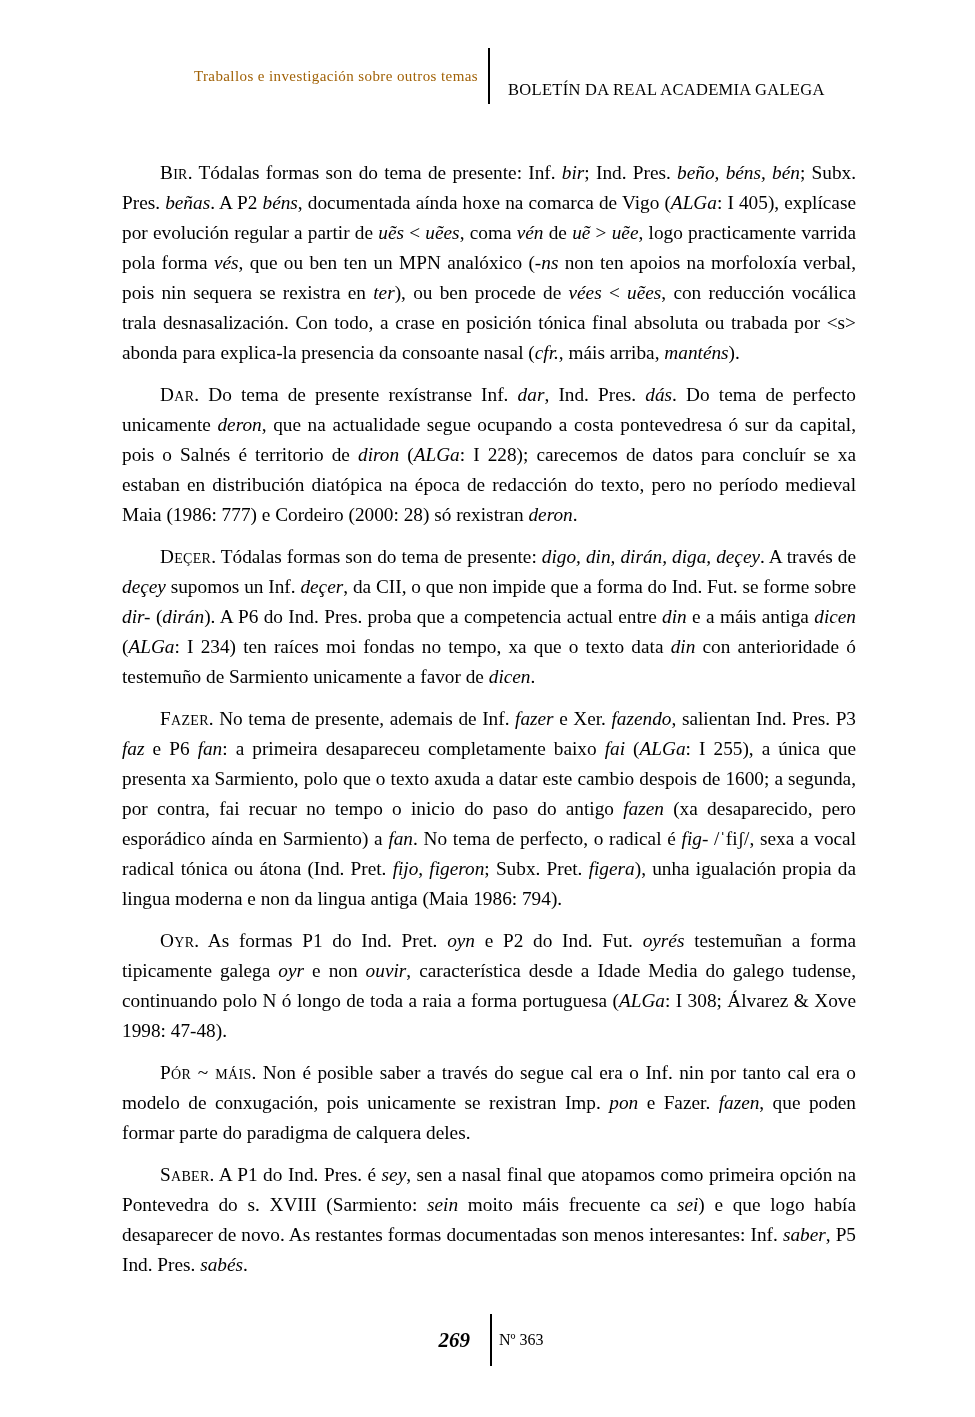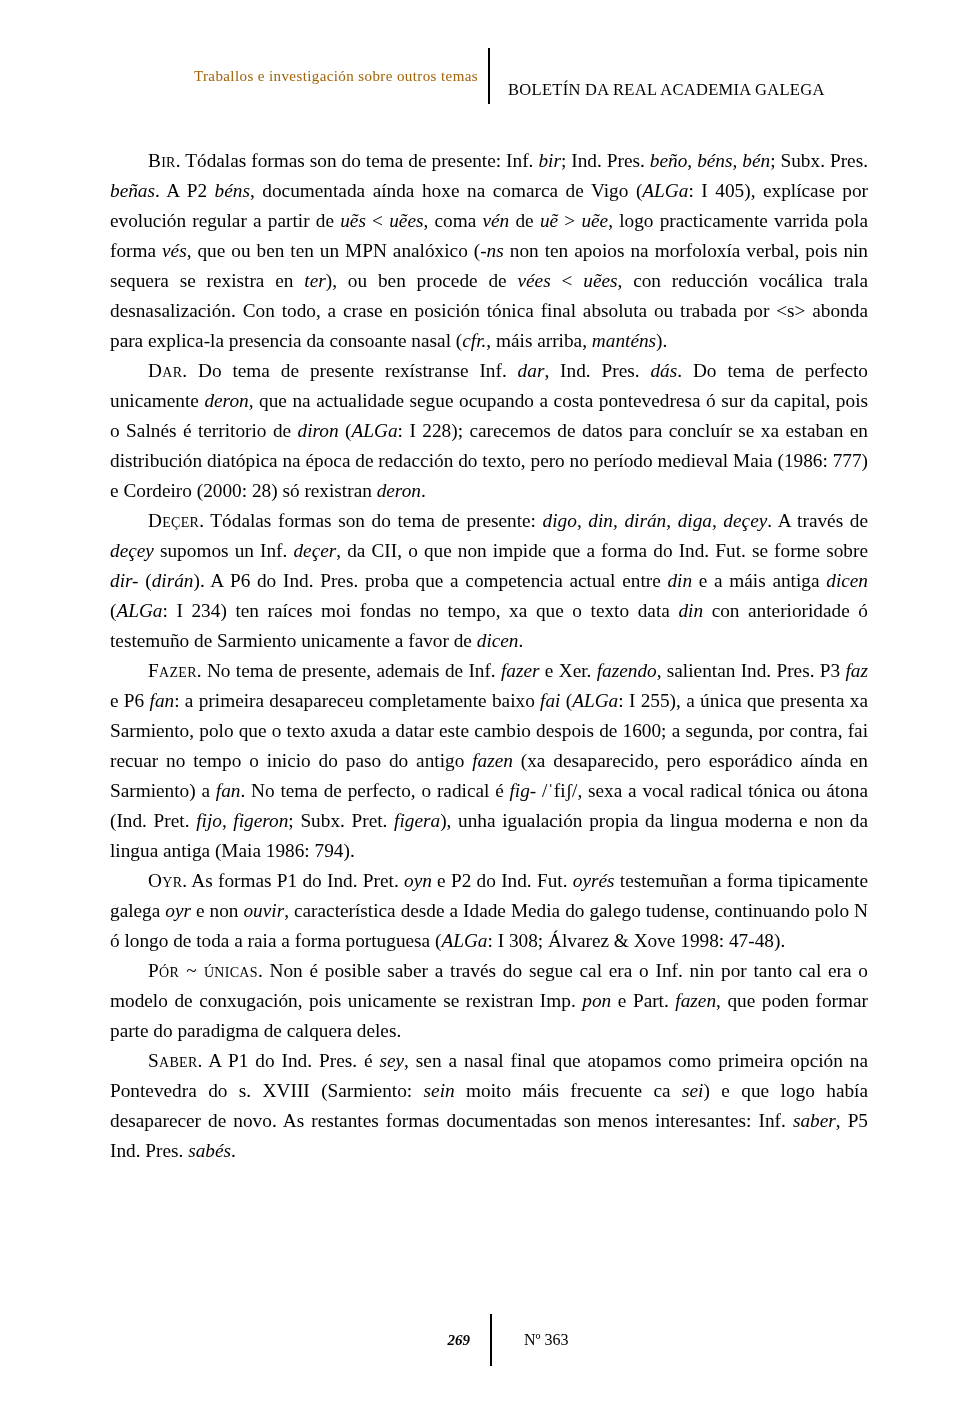--- a/index.html
+++ b/index.html
@@ -48,69 +48,69 @@
     top: 146px;
     left: 110px;
     width: 758px;
     font-size: 19.3px;
     line-height: 30px;
     text-align: justify;
     hyphens: none;
   }
   .body-text p {
     text-indent: 38px;
-    margin: 0;
+    margin: 12px;
   }
   .seg-sc { font-variant: small-caps; letter-spacing: 0.3px; }
   .seg-i  { font-style: italic; }
   
   .footer {
     position: absolute;
     top: 1312px; left: 0;
     width: 975px; height: 56px;
     display: flex;
     align-items: center;
   }
   .footer-page {
     width: 470px;
     text-align: right;
     font-weight: bold;
     font-style: italic;
-    font-size: 15px;
+    font-size: 21px;
   }
   .footer-divider {
     width: 2px;
     height: 52px;
     background: #000;
     margin-left: 20px;
     flex: 0 0 auto;
   }
   .footer-issue {
-    padding-left: 32px;
+    padding-left: 7px;
     font-size: 16px;
   }
 </style>
 </head>
 <body>
 
 <div class="page">
 
   <div class="header">
     <div class="header-left">Traballos e investigación sobre outros temas</div>
     <div class="header-divider"></div>
     <div class="header-right">BOLETÍN DA REAL ACADEMIA GALEGA</div>
   </div>
 
   <div class="body-text">
       <p><span class="seg-sc">Bir</span><span>. Tódalas formas son do tema de presente: Inf. </span><span class="seg-i">bir</span><span>; Ind. Pres. </span><span class="seg-i">beño, béns, bén</span><span>; Subx. Pres. </span><span class="seg-i">beñas</span><span>. A P2 </span><span class="seg-i">béns</span><span>, documentada aínda hoxe na comarca de Vigo (</span><span class="seg-i">ALGa</span><span>: I 405), explícase por evolución regular a partir de </span><span class="seg-i">uẽs</span><span> &lt; </span><span class="seg-i">uẽes</span><span>, coma </span><span class="seg-i">vén</span><span> de </span><span class="seg-i">uẽ</span><span> &gt; </span><span class="seg-i">uẽe</span><span>, logo practicamente varrida pola forma </span><span class="seg-i">vés</span><span>, que ou ben ten un MPN analóxico (</span><span class="seg-i">-ns</span><span> non ten apoios na morfoloxía verbal, pois nin sequera se rexistra en </span><span class="seg-i">ter</span><span>), ou ben procede de </span><span class="seg-i">vées</span><span> &lt; </span><span class="seg-i">uẽes</span><span>, con reducción vocálica trala desnasalización. Con todo, a crase en posición tónica final absoluta ou trabada por &lt;s&gt; abonda para explica-la presencia da consoante nasal (</span><span class="seg-i">cfr.</span><span>, máis arriba, </span><span class="seg-i">manténs</span><span>).</span></p>
       <p><span class="seg-sc">Dar</span><span>. Do tema de presente rexístranse Inf. </span><span class="seg-i">dar</span><span>, Ind. Pres. </span><span class="seg-i">dás</span><span>. Do tema de perfecto unicamente </span><span class="seg-i">deron</span><span>, que na actualidade segue ocupando a costa pontevedresa ó sur da capital, pois o Salnés é territorio de </span><span class="seg-i">diron</span><span> (</span><span class="seg-i">ALGa</span><span>: I 228); carecemos de datos para concluír se xa estaban en distribución diatópica na época de redacción do texto, pero no período medieval Maia (1986: 777) e Cordeiro (2000: 28) só rexistran </span><span class="seg-i">deron</span><span>.</span></p>
       <p><span class="seg-sc">Deçer</span><span>. Tódalas formas son do tema de presente: </span><span class="seg-i">digo, din, dirán, diga, deçey</span><span>. A través de </span><span class="seg-i">deçey</span><span> supomos un Inf. </span><span class="seg-i">deçer</span><span>, da CII, o que non impide que a forma do Ind. Fut. se forme sobre </span><span class="seg-i">dir-</span><span> (</span><span class="seg-i">dirán</span><span>). A P6 do Ind. Pres. proba que a competencia actual entre </span><span class="seg-i">din</span><span> e a máis antiga </span><span class="seg-i">dicen</span><span> (</span><span class="seg-i">ALGa</span><span>: I 234) ten raíces moi fondas no tempo, xa que o texto data </span><span class="seg-i">din</span><span> con anterioridade ó testemuño de Sarmiento unicamente a favor de </span><span class="seg-i">dicen</span><span>.</span></p>
       <p><span class="seg-sc">Fazer</span><span>. No tema de presente, ademais de Inf. </span><span class="seg-i">fazer</span><span> e Xer. </span><span class="seg-i">fazendo</span><span>, salientan Ind. Pres. P3 </span><span class="seg-i">faz</span><span> e P6 </span><span class="seg-i">fan</span><span>: a primeira desapareceu completamente baixo </span><span class="seg-i">fai</span><span> (</span><span class="seg-i">ALGa</span><span>: I 255), a única que presenta xa Sarmiento, polo que o texto axuda a datar este cambio despois de 1600; a segunda, por contra, fai recuar no tempo o inicio do paso do antigo </span><span class="seg-i">fazen</span><span> (xa desaparecido, pero esporádico aínda en Sarmiento) a </span><span class="seg-i">fan</span><span>. No tema de perfecto, o radical é </span><span class="seg-i">fig-</span><span> /ˈfiʃ/, sexa a vocal radical tónica ou átona (Ind. Pret. </span><span class="seg-i">fijo, figeron</span><span>; Subx. Pret. </span><span class="seg-i">figera</span><span>), unha igualación propia da lingua moderna e non da lingua antiga (Maia 1986: 794).</span></p>
       <p><span class="seg-sc">Oyr</span><span>. As formas P1 do Ind. Pret. </span><span class="seg-i">oyn</span><span> e P2 do Ind. Fut. </span><span class="seg-i">oyrés</span><span> testemuñan a forma tipicamente galega </span><span class="seg-i">oyr</span><span> e non </span><span class="seg-i">ouvir</span><span>, característica desde a Idade Media do galego tudense, continuando polo N ó longo de toda a raia a forma portuguesa (</span><span class="seg-i">ALGa</span><span>: I 308; Álvarez &amp; Xove 1998: 47-48).</span></p>
-      <p><span class="seg-sc">Pór ~ únicas</span><span>. Non é posible saber a través do segue cal era o Inf. nin por tanto cal era o modelo de conxugación, pois unicamente se rexistran Imp. </span><span class="seg-i">pon</span><span> e Part. </span><span class="seg-i">fazen</span><span>, que poden formar parte do paradigma de calquera deles.</span></p>
+      <p><span class="seg-sc">Pór ~ máis</span><span>. Non é posible saber a través do segue cal era o Inf. nin por tanto cal era o modelo de conxugación, pois unicamente se rexistran Imp. </span><span class="seg-i">pon</span><span> e Fazer. </span><span class="seg-i">fazen</span><span>, que poden formar parte do paradigma de calquera deles.</span></p>
       <p><span class="seg-sc">Saber</span><span>. A P1 do Ind. Pres. é </span><span class="seg-i">sey</span><span>, sen a nasal final que atopamos como primeira opción na Pontevedra do s. XVIII (Sarmiento: </span><span class="seg-i">sein</span><span> moito máis frecuente ca </span><span class="seg-i">sei</span><span>) e que logo había desaparecer de novo. As restantes formas documentadas son menos interesantes: Inf. </span><span class="seg-i">saber</span><span>, P5 Ind. Pres. </span><span class="seg-i">sabés</span><span>.</span></p>
     </div>
 
   <div class="footer">
     <div class="footer-page">269</div>
     <div class="footer-divider"></div>
     <div class="footer-issue">Nº 363</div>
   </div>
 
 </div>

